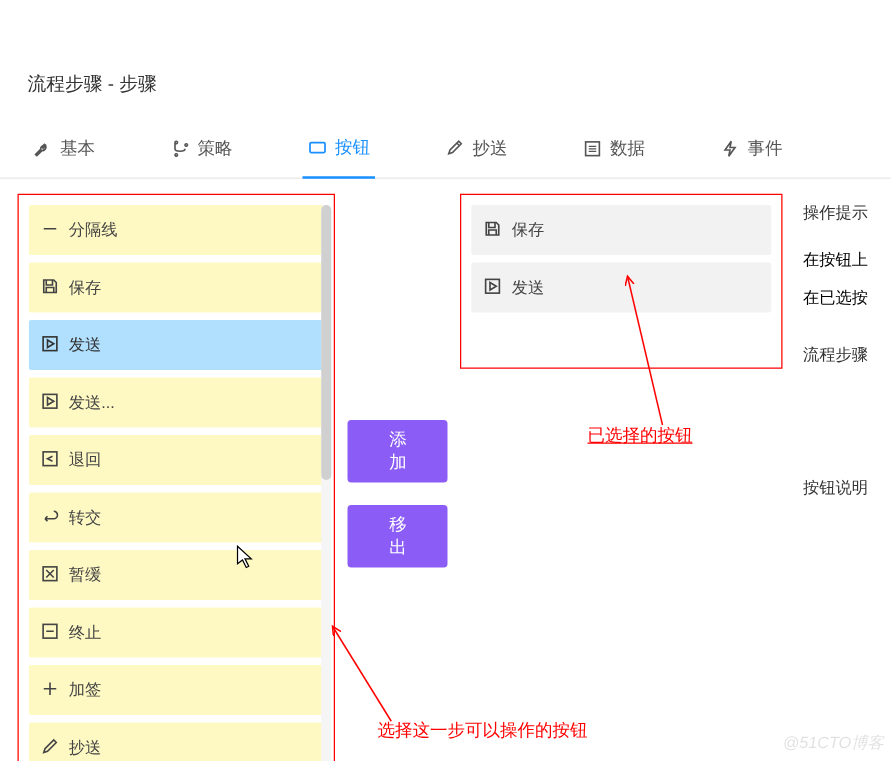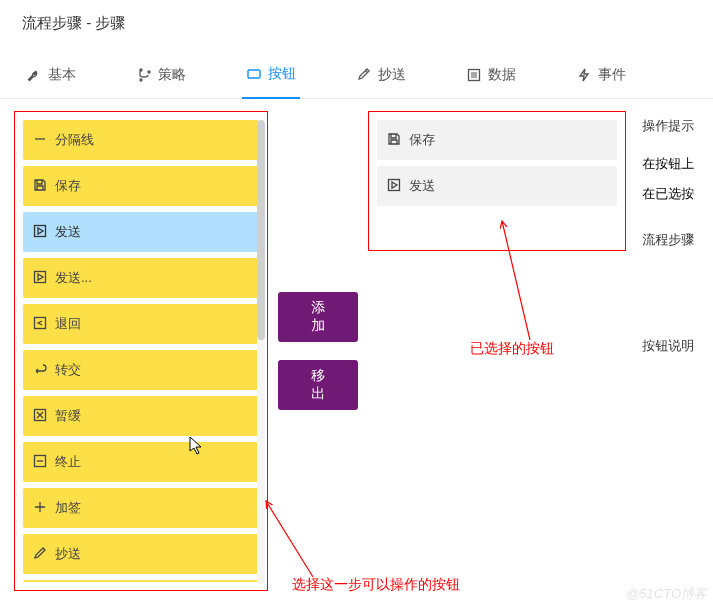--- a/index.html
+++ b/index.html
@@ -10,20 +10,21 @@
     background: #fff;
     width: 713px;
     height: 609px;
     overflow: hidden;
     position: relative;
   }
   .header {
     padding: 14px 22px 10px 22px;
     font-size: 15px;
     color: #333;
+    margin-top: 44px;
   }
   .tabbar {
     display: flex;
     gap: 52px;
     padding: 0 22px;
     border-bottom: 1px solid #e8e8e8;
     margin-top: 10px;
     align-items: flex-end;
   }
   .tab {
@@ -56,21 +57,21 @@
     position: relative;
   }
   .list {
     display: flex;
     flex-direction: column;
     gap: 6px;
     height: 100%;
     overflow: hidden;
   }
   .list-item {
-    background: #fde047;
+    background: #fef9c3;
     border-radius: 2px;
     padding: 11px 10px;
     display: flex;
     align-items: center;
     gap: 8px;
     color: #444;
     cursor: pointer;
     font-size: 13px;
     position: relative;
   }
@@ -104,21 +105,21 @@
     justify-content: center;
     gap: 18px;
     width: 82px;
     height: 480px;
   }
   .btn {
     padding: 7px 32px;
     border: none;
     border-radius: 3px;
     font-size: 14px;
-    background: #701a75;
+    background: #8b5cf6;
     color: #fff;
     cursor: pointer;
     min-width: 62px;
   }
   .panel-right {
     width: 258px;
     border: 1px solid #ff0000;
     padding: 8px;
     height: 140px;
   }
@@ -320,22 +321,22 @@
   <div class="rightcol">
     <div>操作提示</div>
     <div class="hint">在按钮上</div>
     <div class="hint" style="margin-top:-8px">在已选按</div>
     <div style="margin-top:8px">流程步骤</div>
     <div style="margin-top:68px">按钮说明</div>
   </div>
 
 </div>
 
-<div class="anno" style="left:470px; top:340px;">已选择的按钮</div>
-<div class="anno" style="left:292px; top:576px;">选择这一步可以操作的按钮</div>
+<div class="anno" style="left:470px; top:340px;text-decoration:underline;">已选择的按钮</div>
+<div class="anno" style="left:302px; top:576px;">选择这一步可以操作的按钮</div>
 
 <svg class="arrow" style="left:490px; top:215px;" width="60" height="130">
   <defs>
       <marker id="ah1" markerWidth="8" markerHeight="8" refX="6" refY="3" orient="auto">
         <path d="M0,0 L6,3 L0,6" fill="none" stroke="#ff0000"></path>
       </marker>
     </defs>
   <path d="M40 125 L12 6" fill="none" stroke="#ff0000" stroke-width="1.2" marker-end="url(#ah1)"></path>
 </svg>
 

